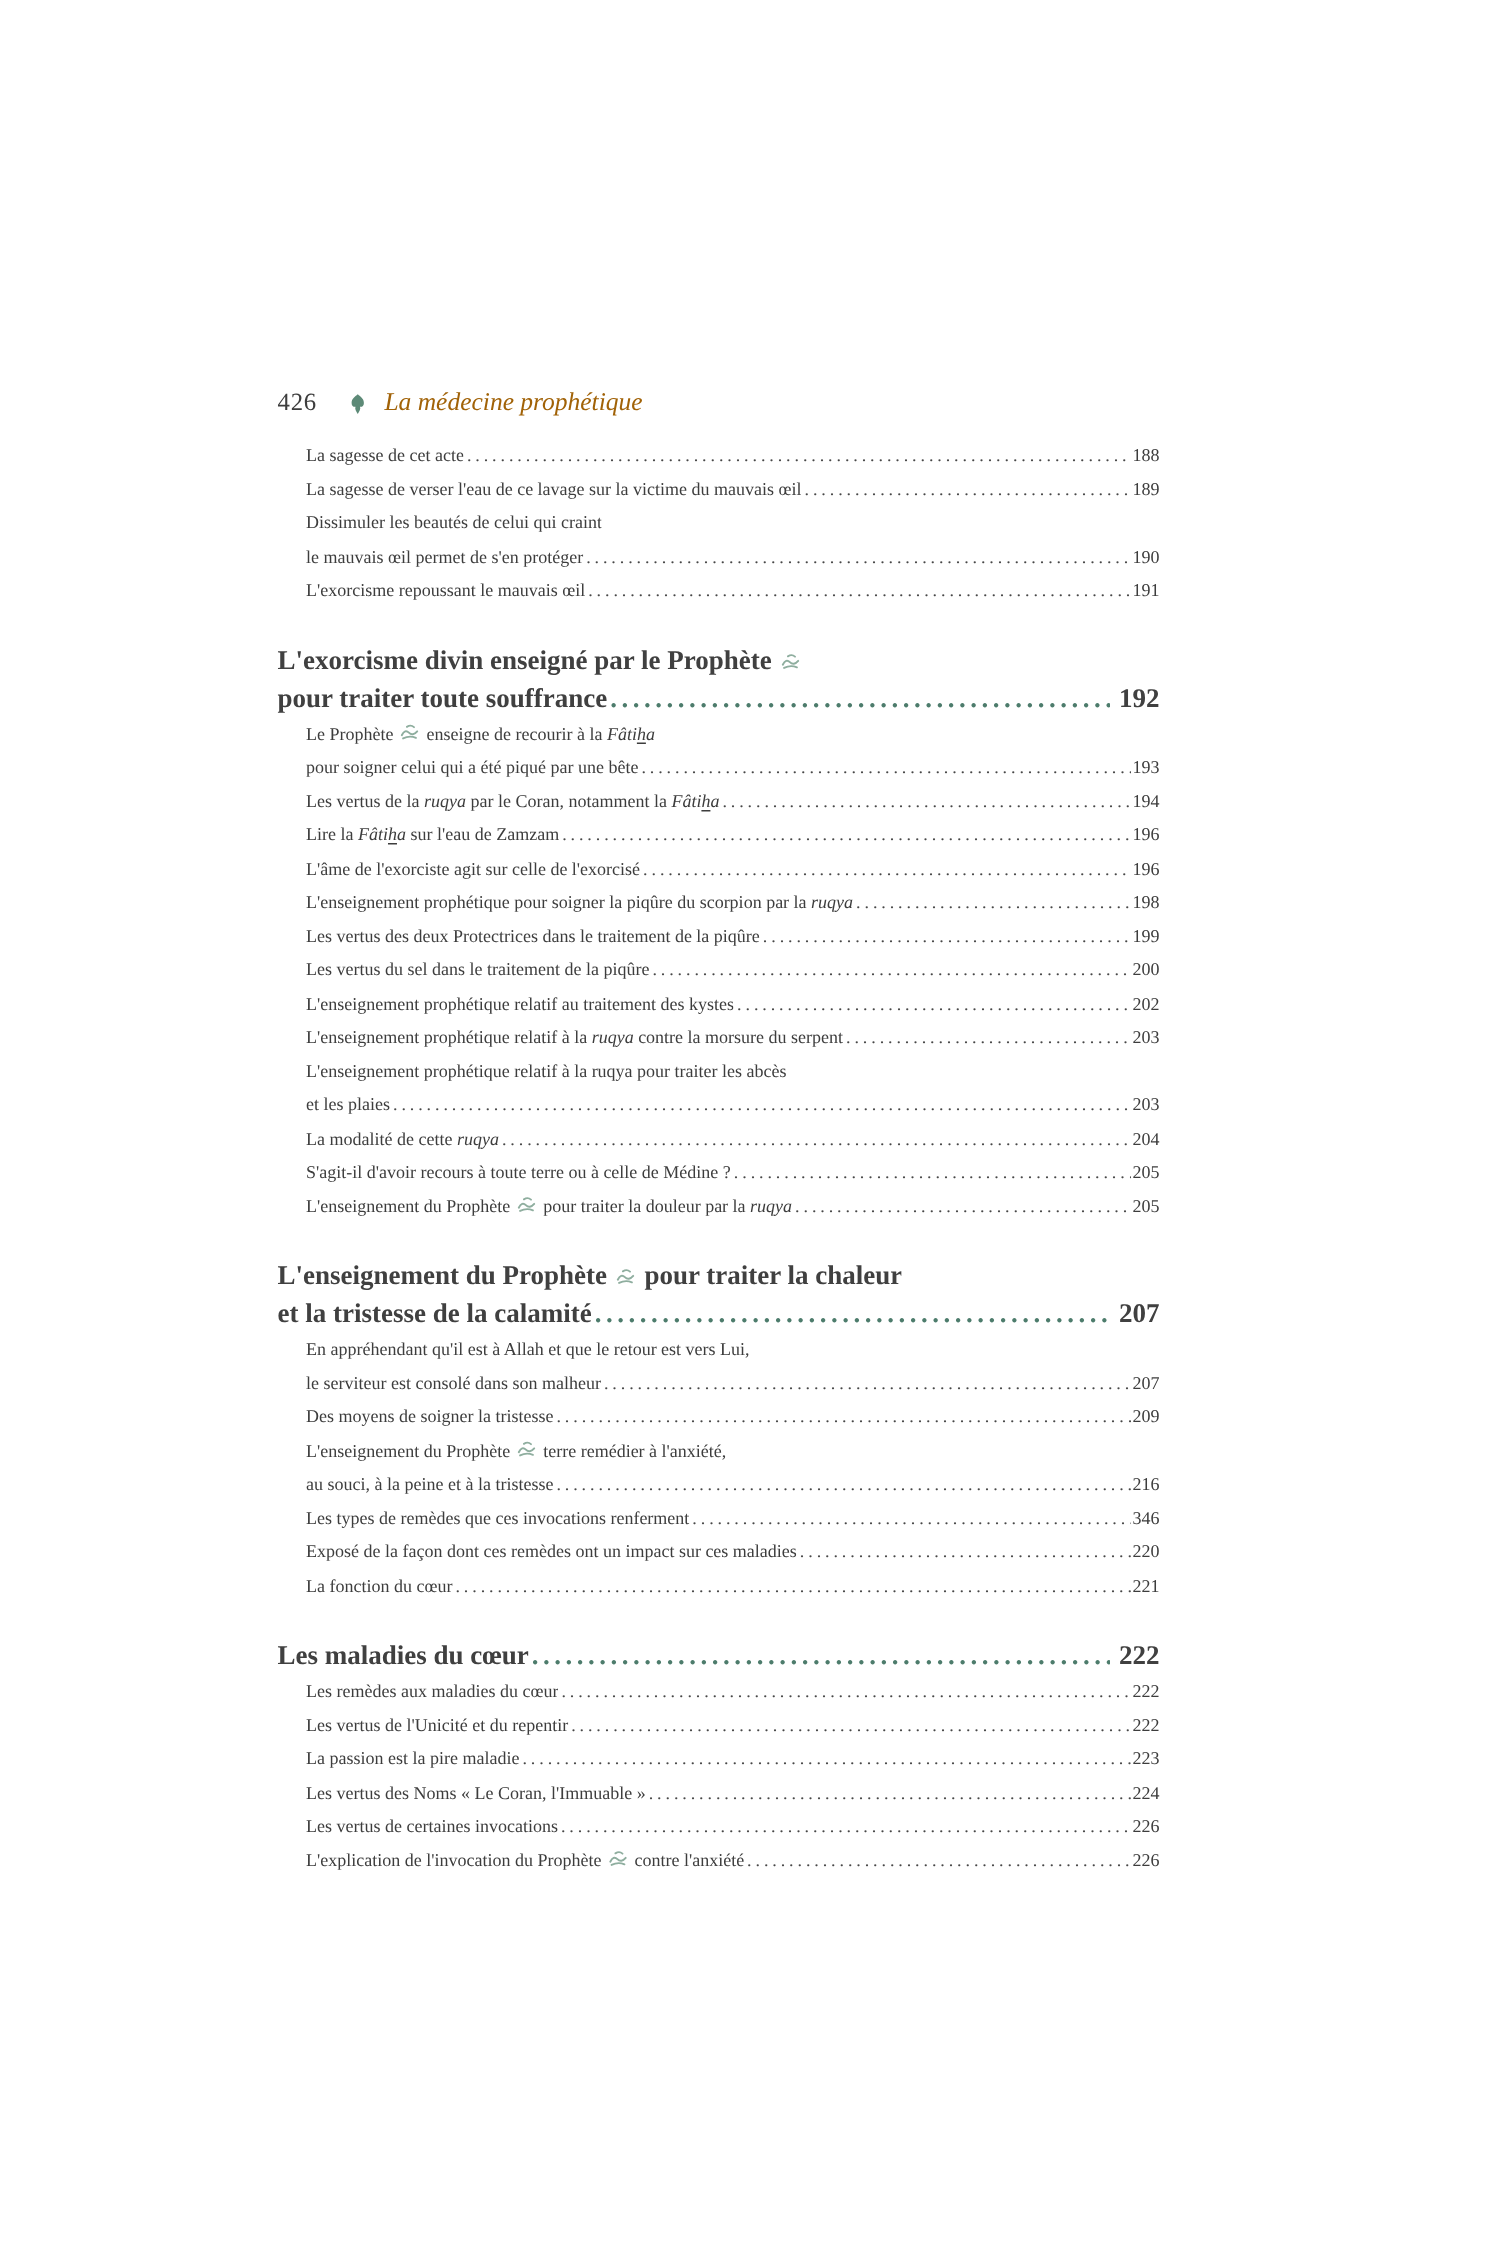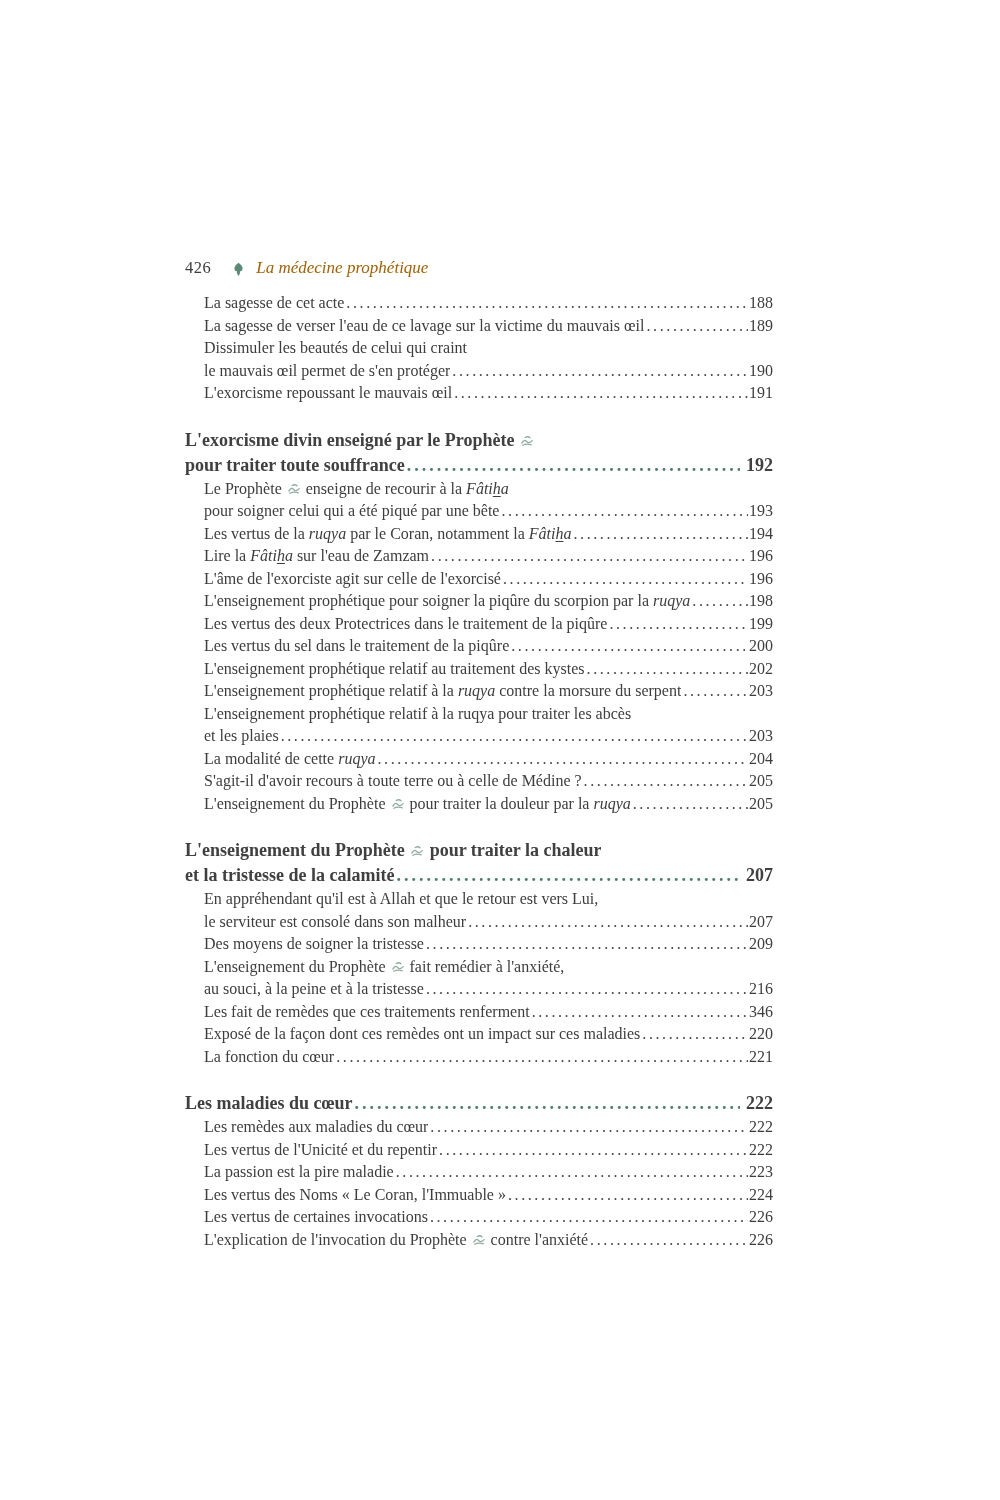--- a/index.html
+++ b/index.html
@@ -33,21 +33,21 @@
   .running-header .book-title{
     font-style:italic;
     font-size:17px;
     color:#a16207;
   }
   
   .toc-entry{padding-left:19px;}
   .toc-line{
     display:flex;
     align-items:baseline;
-    font-size:16px;
+    font-size:12px;
     line-height:22.5px;
     white-space:nowrap;
   }
   .toc-line .txt{flex:0 1 auto; overflow:hidden;}
   .dots{
     flex:1 1 8px;
     overflow:hidden;
     white-space:nowrap;
     margin:0 1px 0 2px;
     min-width:0;
@@ -287,31 +287,31 @@
         </div>
       </div>
       <div class="toc-entry">
         <div class="toc-line">
           <span class="txt"><span>L'enseignement du Prophète </span><span class="saw"><svg width="14" height="12" viewBox="0 0 16 14">
                 <g stroke="#8fae9f" stroke-width="1.5" fill="none" stroke-linecap="round">
                   <path d="M6 3 Q9 1 11.5 3.2"></path>
                   <path d="M2 9.5 Q4.5 4.5 7.5 7.5 Q10.5 10.5 14 6.5"></path>
                   <path d="M3 12 Q8 9.5 13 11.5"></path>
                 </g>
-              </svg></span><span> fait remédier à l'anxiété,</span></span>
+              </svg></span><span> terre remédier à l'anxiété,</span></span>
         </div>
         <div class="toc-line">
           <span class="txt"><span>au souci, à la peine et à la tristesse </span></span>
           <span class="dots"></span>
           <span class="pg">216</span>
         </div>
       </div>
       <div class="toc-entry">
         <div class="toc-line">
-          <span class="txt"><span>Les fait de remèdes que ces traitements renferment</span></span>
+          <span class="txt"><span>Les types de remèdes que ces invocations renferment</span></span>
           <span class="dots"></span>
           <span class="pg">346</span>
         </div>
       </div>
       <div class="toc-entry">
         <div class="toc-line">
           <span class="txt"><span>Exposé de la façon dont ces remèdes ont un impact sur ces maladies</span></span>
           <span class="dots"></span>
           <span class="pg">220</span>
         </div>

